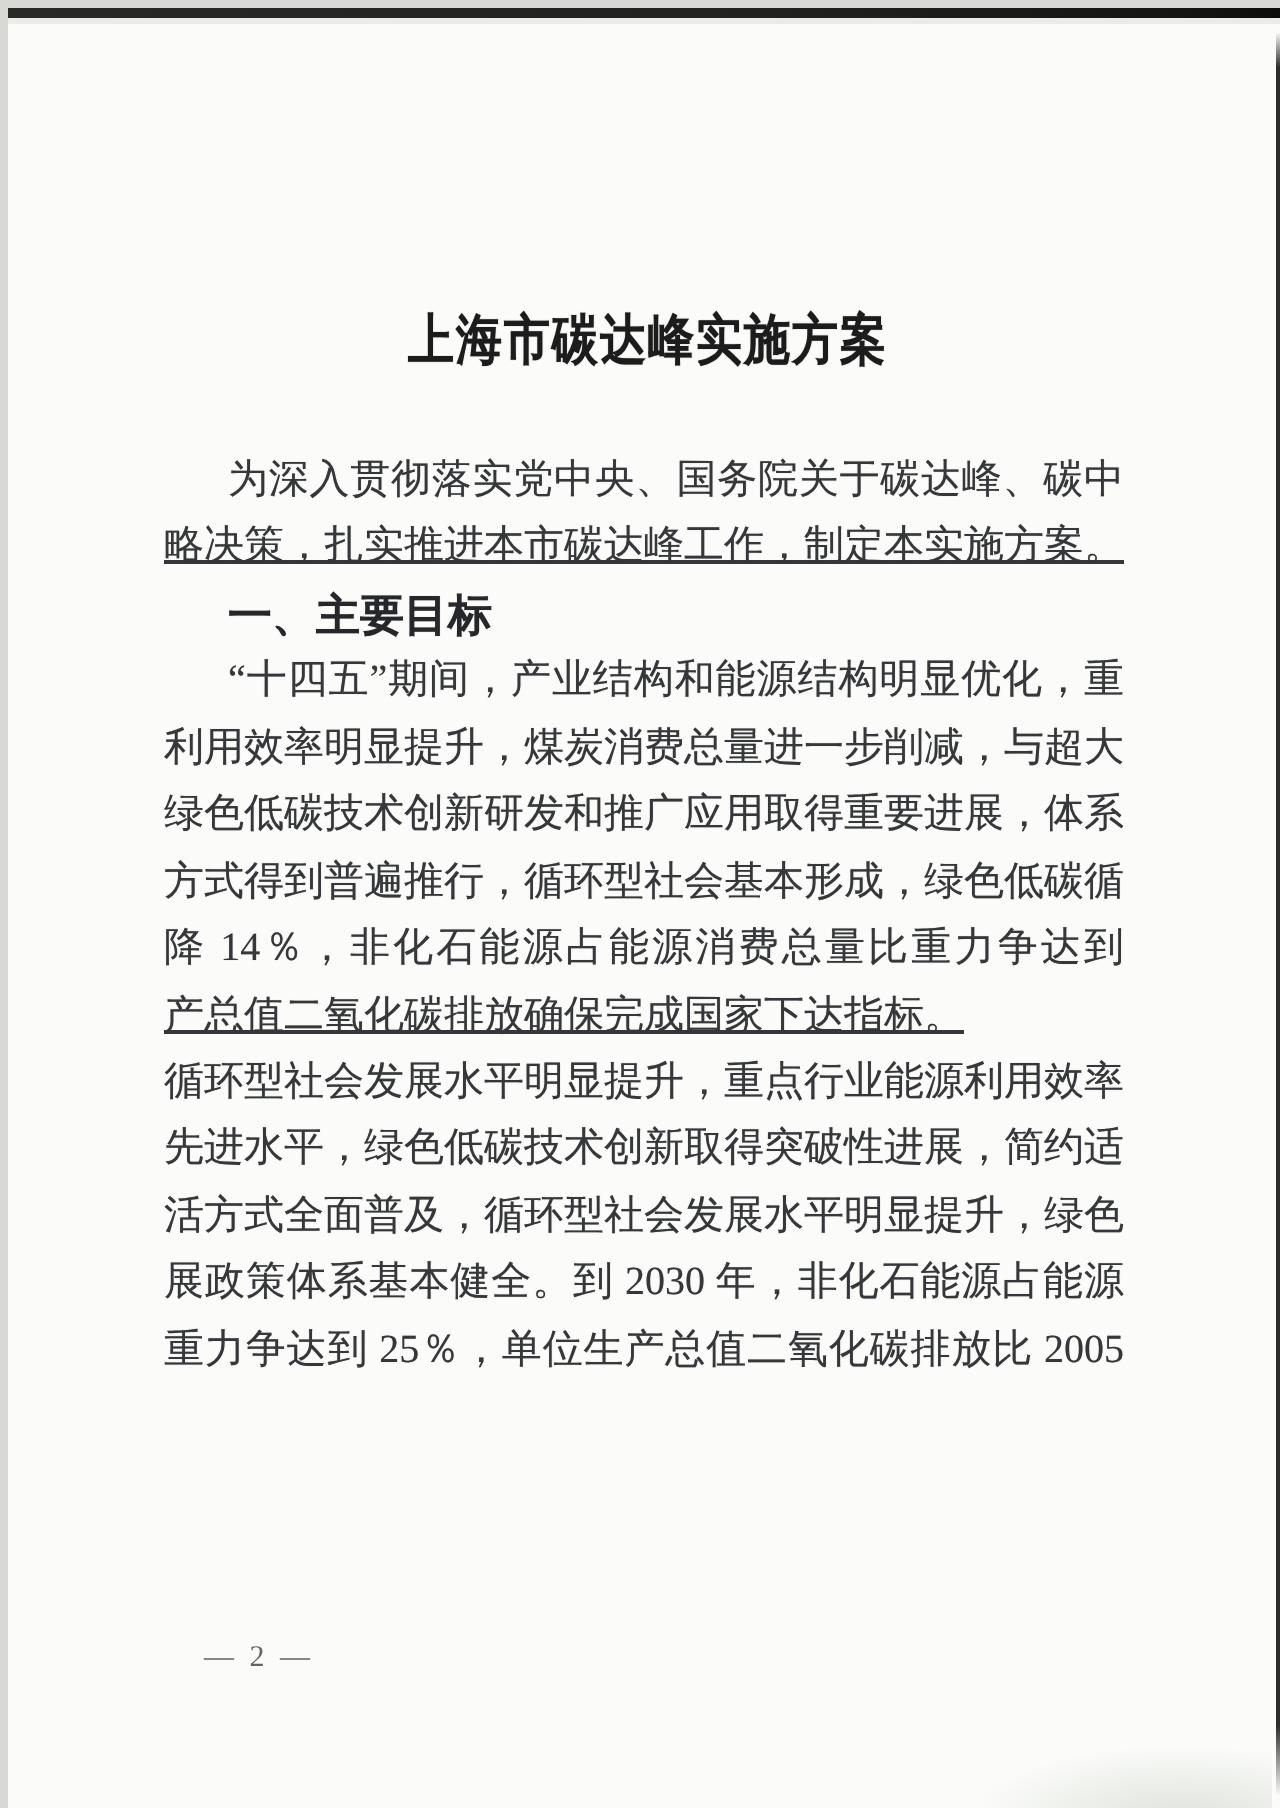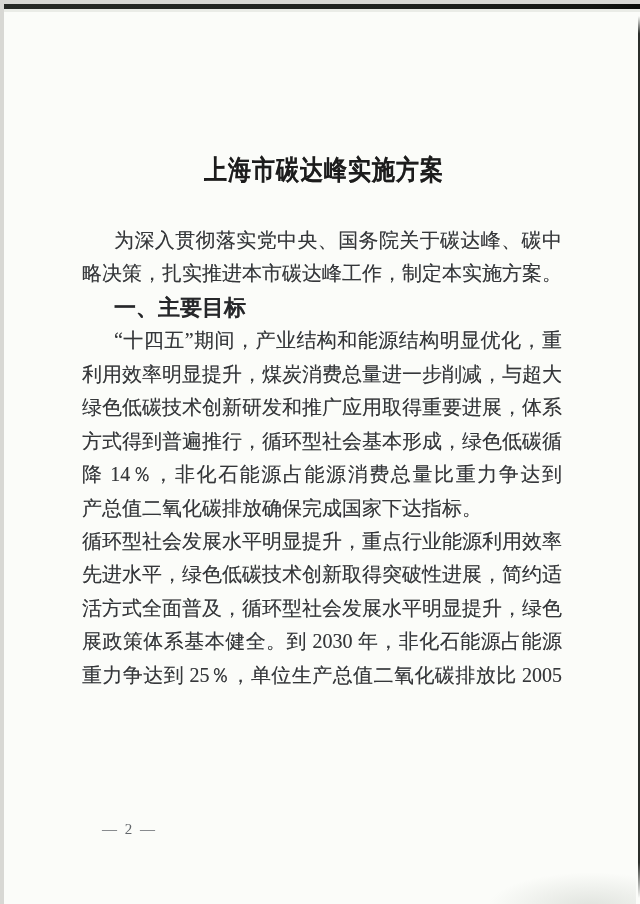--- a/index.html
+++ b/index.html
@@ -78,20 +78,21 @@
     font-size: 20px;
     text-align: justify;
     text-align-last: justify;
     overflow: hidden;
     text-shadow: 0 0 0.4px rgba(55,57,60,0.5);
   }
   .line.indent { padding-left: 32px; }
   .line.parend {
     text-align: left;
     text-align-last: left;
+    text-decoration: underline;
   }
   .line.heading {
     font-family: "Liberation Sans", "DejaVu Sans", sans-serif;
     font-weight: bold;
     font-size: 22px;
     color: #26272a;
     text-align: left;
     text-align-last: left;
   }
   

